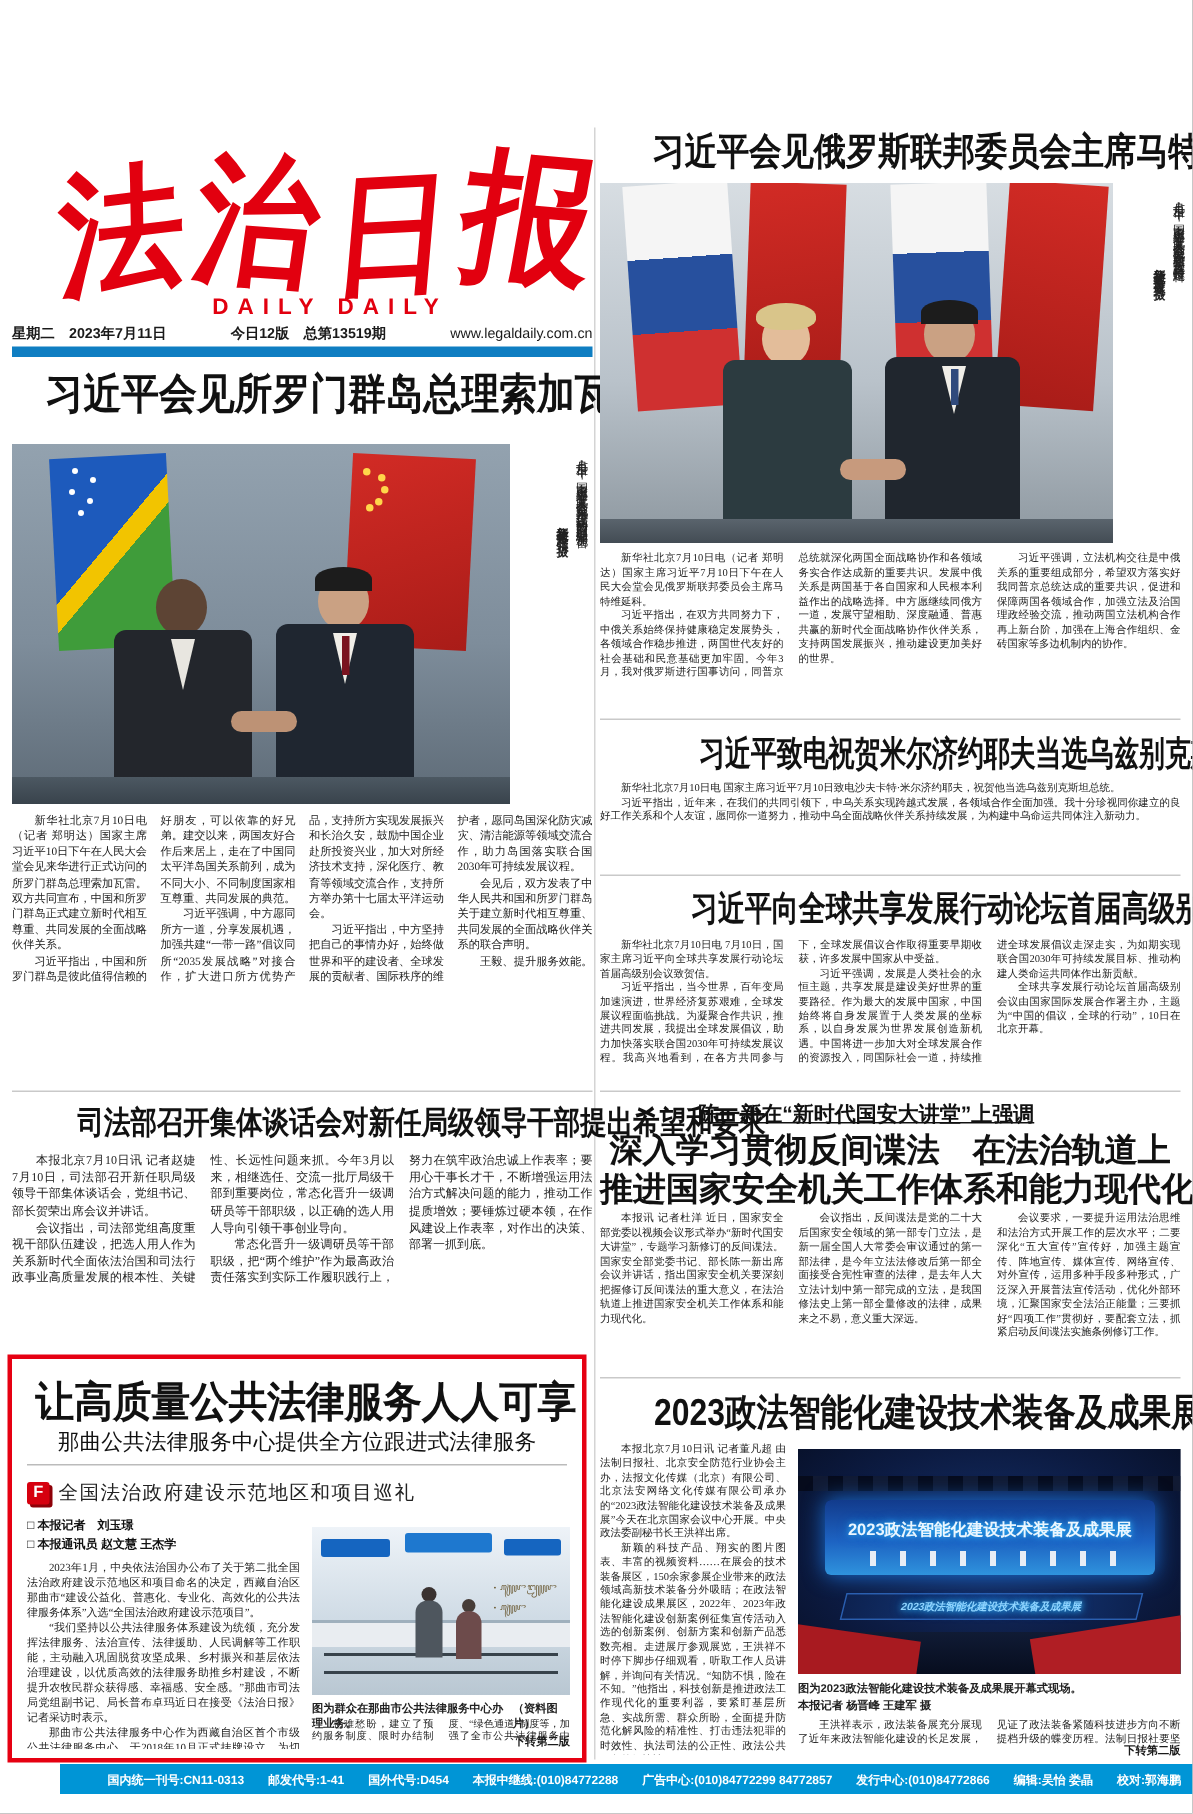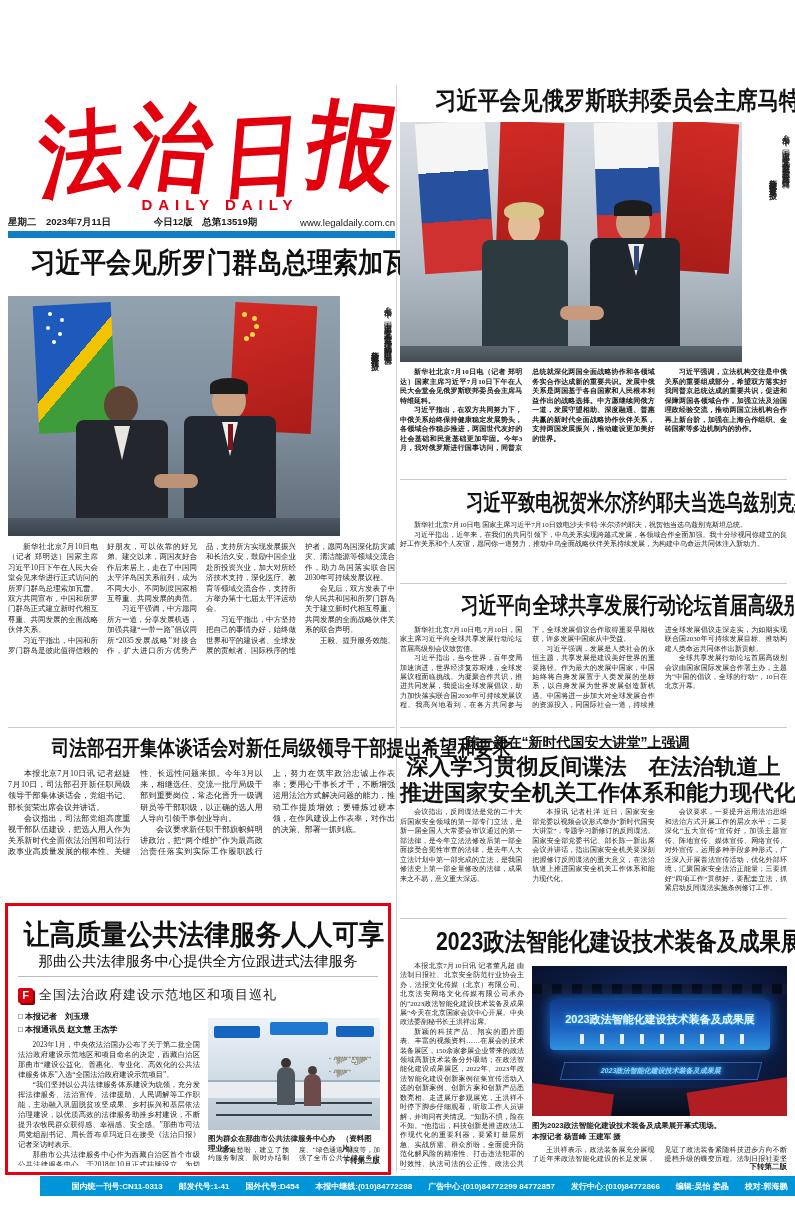--- a/index.html
+++ b/index.html
@@ -127,21 +127,21 @@
       <p>王毅、提升服务效能。</p>
     </div>
 
   <div class="rule" style="left:8px;top:727px;width:387px;"></div>
   <div class="hl" style="left:8px;top:734px;width:387px;font-size:21px;">
     <span style="transform:scaleX(.84);">司法部召开集体谈话会对新任局级领导干部提出希望和要求</span>
   </div>
   <div class="bodytxt c3x" style="left:8px;top:768px;width:387px;height:128px;font-size:8px;line-height:11.2px;">
       <p>本报北京7月10日讯 记者赵婕 7月10日，司法部召开新任职局级领导干部集体谈话会，党组书记、部长贺荣出席会议并讲话。</p>
       <p>会议指出，司法部党组高度重视干部队伍建设，把选人用人作为关系新时代全面依法治国和司法行政事业高质量发展的根本性、关键性、长远性问题来抓。今年3月以来，相继选任、交流一批厅局级干部到重要岗位，常态化晋升一级调研员等干部职级，以正确的选人用人导向引领干事创业导向。</p>
-      <p>会议要求新任职干部旗帜鲜明讲政治，把“两个维护”作为最高政治责任落实到实际工作履职践行上，努力在筑牢政治忠诚上作表率；要用心干事长才干，不断增强运用法治方式解决问题的能力，推动工作提质增效；要锤炼过硬本领，在作风建设上作表率，对作出的决策、部署一抓到底。</p>
+      <p>常态化晋升一级调研员等干部职级，把“两个维护”作为最高政治责任落实到实际工作履职践行上，努力在筑牢政治忠诚上作表率；要用心干事长才干，不断增强运用法治方式解决问题的能力，推动工作提质增效；要锤炼过硬本领，在作风建设上作表率，对作出的决策、部署一抓到底。</p>
     </div>
 
   <div id="redbox">
     <div class="hl" style="left:0;top:10px;width:380px;font-size:28px;position:absolute;">
       <span style="transform:scaleX(.92);">让高质量公共法律服务人人可享</span>
     </div>
     <div class="abs" style="left:0;top:46px;width:380px;text-align:center;font-size:14.5px;font-weight:normal;color:#111;">那曲公共法律服务中心提供全方位跟进式法律服务</div>
     <div class="rule" style="left:10px;top:70px;width:360px;background:#bbb;"></div>
     <div class="tagrow" style="left:10px;top:80px;">
       <div class="taglogo">F</div>
@@ -207,21 +207,21 @@
       <div class="abs" style="left:48px;top:40px;width:16px;height:32px;background:#f0eee8;clip-path:polygon(0 0,100% 0,50% 100%);"></div>
       <div class="abs" style="left:54px;top:42px;width:5px;height:24px;background:#304a7c;"></div>
     </div>
     <div class="abs" style="left:160px;top:184px;width:44px;height:14px;border-radius:7px;background:#c79a7d;"></div>
     <div class="abs" style="left:0;bottom:0;width:100%;height:16px;background:linear-gradient(180deg,#5a646d,#434c54);"></div>
   </div>
   <div class="vcap" style="left:748px;top:128px;width:44px;height:230px;">
     <span>七月十日下午，国家主席习近平在北京人民大会堂会见俄罗斯联邦委员会主席马特维延科。</span>
     <span class="credit">新华社记者 黄敬文 摄</span>
   </div>
-  <div class="bodytxt c3x" style="left:400px;top:368px;width:387px;height:106px;font-size:7px;line-height:9.5px;font-weight:bold;">
+  <div class="bodytxt c3x" style="left:400px;top:368px;width:387px;height:106px;font-size:7px;line-height:9.5px;">
       <p>新华社北京7月10日电（记者 郑明达）国家主席习近平7月10日下午在人民大会堂会见俄罗斯联邦委员会主席马特维延科。</p>
       <p>习近平指出，在双方共同努力下，中俄关系始终保持健康稳定发展势头，各领域合作稳步推进，两国世代友好的社会基础和民意基础更加牢固。今年3月，我对俄罗斯进行国事访问，同普京总统就深化两国全面战略协作和各领域务实合作达成新的重要共识。发展中俄关系是两国基于各自国家和人民根本利益作出的战略选择。中方愿继续同俄方一道，发展守望相助、深度融通、普惠共赢的新时代全面战略协作伙伴关系，支持两国发展振兴，推动建设更加美好的世界。</p>
       <p>习近平强调，立法机构交往是中俄关系的重要组成部分，希望双方落实好我同普京总统达成的重要共识，促进和保障两国各领域合作，加强立法及治国理政经验交流，推动两国立法机构合作再上新台阶，加强在上海合作组织、金砖国家等多边机制内的协作。</p>
     </div>
 
   <div class="rule" style="left:400px;top:479px;width:387px;"></div>
   <div class="hl" style="left:400px;top:487px;width:387px;font-size:23px;">
     <span style="transform:scaleX(.75);">习近平致电祝贺米尔济约耶夫当选乌兹别克斯坦总统</span>
   </div>
   <div class="bodytxt" style="left:400px;top:521px;width:387px;height:42px;font-size:7px;line-height:9.5px;">
@@ -242,22 +242,22 @@
 
   <div class="rule" style="left:400px;top:727px;width:387px;"></div>
   <div class="kicker" style="left:384px;top:734px;width:387px;text-decoration:underline;">陈一新在“新时代国安大讲堂”上强调</div>
   <div class="hl" style="left:400px;top:752px;width:387px;font-size:22px;">
     <span>深入学习贯彻反间谍法　在法治轨道上</span>
   </div>
   <div class="hl" style="left:400px;top:778px;width:387px;font-size:22px;">
     <span>推进国家安全机关工作体系和能力现代化</span>
   </div>
   <div class="bodytxt c3x" style="left:400px;top:808px;width:387px;height:106px;font-size:7px;line-height:9.5px;">
+      <p>本报讯 记者杜洋 近日，国家安全部党委以视频会议形式举办“新时代国安大讲堂”，专题学习新修订的反间谍法。国家安全部党委书记、部长陈一新出席会议并讲话，指出国家安全机关要深刻把握修订反间谍法的重大意义，在法治轨道上推进国家安全机关工作体系和能力现代化。</p>
       <p>会议指出，反间谍法是党的二十大后国家安全领域的第一部专门立法，是新一届全国人大常委会审议通过的第一部法律，是今年立法法修改后第一部全面接受合宪性审查的法律，是去年人大立法计划中第一部完成的立法，是我国修法史上第一部全量修改的法律，成果来之不易，意义重大深远。</p>
-      <p>本报讯 记者杜洋 近日，国家安全部党委以视频会议形式举办“新时代国安大讲堂”，专题学习新修订的反间谍法。国家安全部党委书记、部长陈一新出席会议并讲话，指出国家安全机关要深刻把握修订反间谍法的重大意义，在法治轨道上推进国家安全机关工作体系和能力现代化。</p>
       <p>会议要求，一要提升运用法治思维和法治方式开展工作的层次水平；二要深化“五大宣传”宣传好，加强主题宣传、阵地宣传、媒体宣传、网络宣传、对外宣传，运用多种手段多种形式，广泛深入开展普法宣传活动，优化外部环境，汇聚国家安全法治正能量；三要抓好“四项工作”贯彻好，要配套立法，抓紧启动反间谍法实施条例修订工作。</p>
     </div>
 
   <div class="rule" style="left:400px;top:918px;width:387px;"></div>
   <div class="hl" style="left:400px;top:925px;width:387px;font-size:25px;">
     <span style="transform:scaleX(.85);">2023政法智能化建设技术装备及成果展开展</span>
   </div>
   <div class="bodytxt" style="left:400px;top:962px;width:124px;height:208px;font-size:7px;line-height:9.4px;">
       <p>本报北京7月10日讯 记者董凡超 由法制日报社、北京安全防范行业协会主办，法报文化传媒（北京）有限公司、北京法安网络文化传媒有限公司承办的“2023政法智能化建设技术装备及成果展”今天在北京国家会议中心开展。中央政法委副秘书长王洪祥出席。</p>
       <p>新颖的科技产品、翔实的图片图表、丰富的视频资料……在展会的技术装备展区，150余家参展企业带来的政法领域高新技术装备分外吸睛；在政法智能化建设成果展区，2022年、2023年政法智能化建设创新案例征集宣传活动入选的创新案例、创新方案和创新产品悉数亮相。走进展厅参观展览，王洪祥不时停下脚步仔细观看，听取工作人员讲解，并询问有关情况。“知防不惧，险在不知。”他指出，科技创新是推进政法工作现代化的重要利器，要紧盯基层所急、实战所需、群众所盼，全面提升防范化解风险的精准性、打击违法犯罪的时效性、执法司法的公正性、政法公共服务的便捷性。</p>

